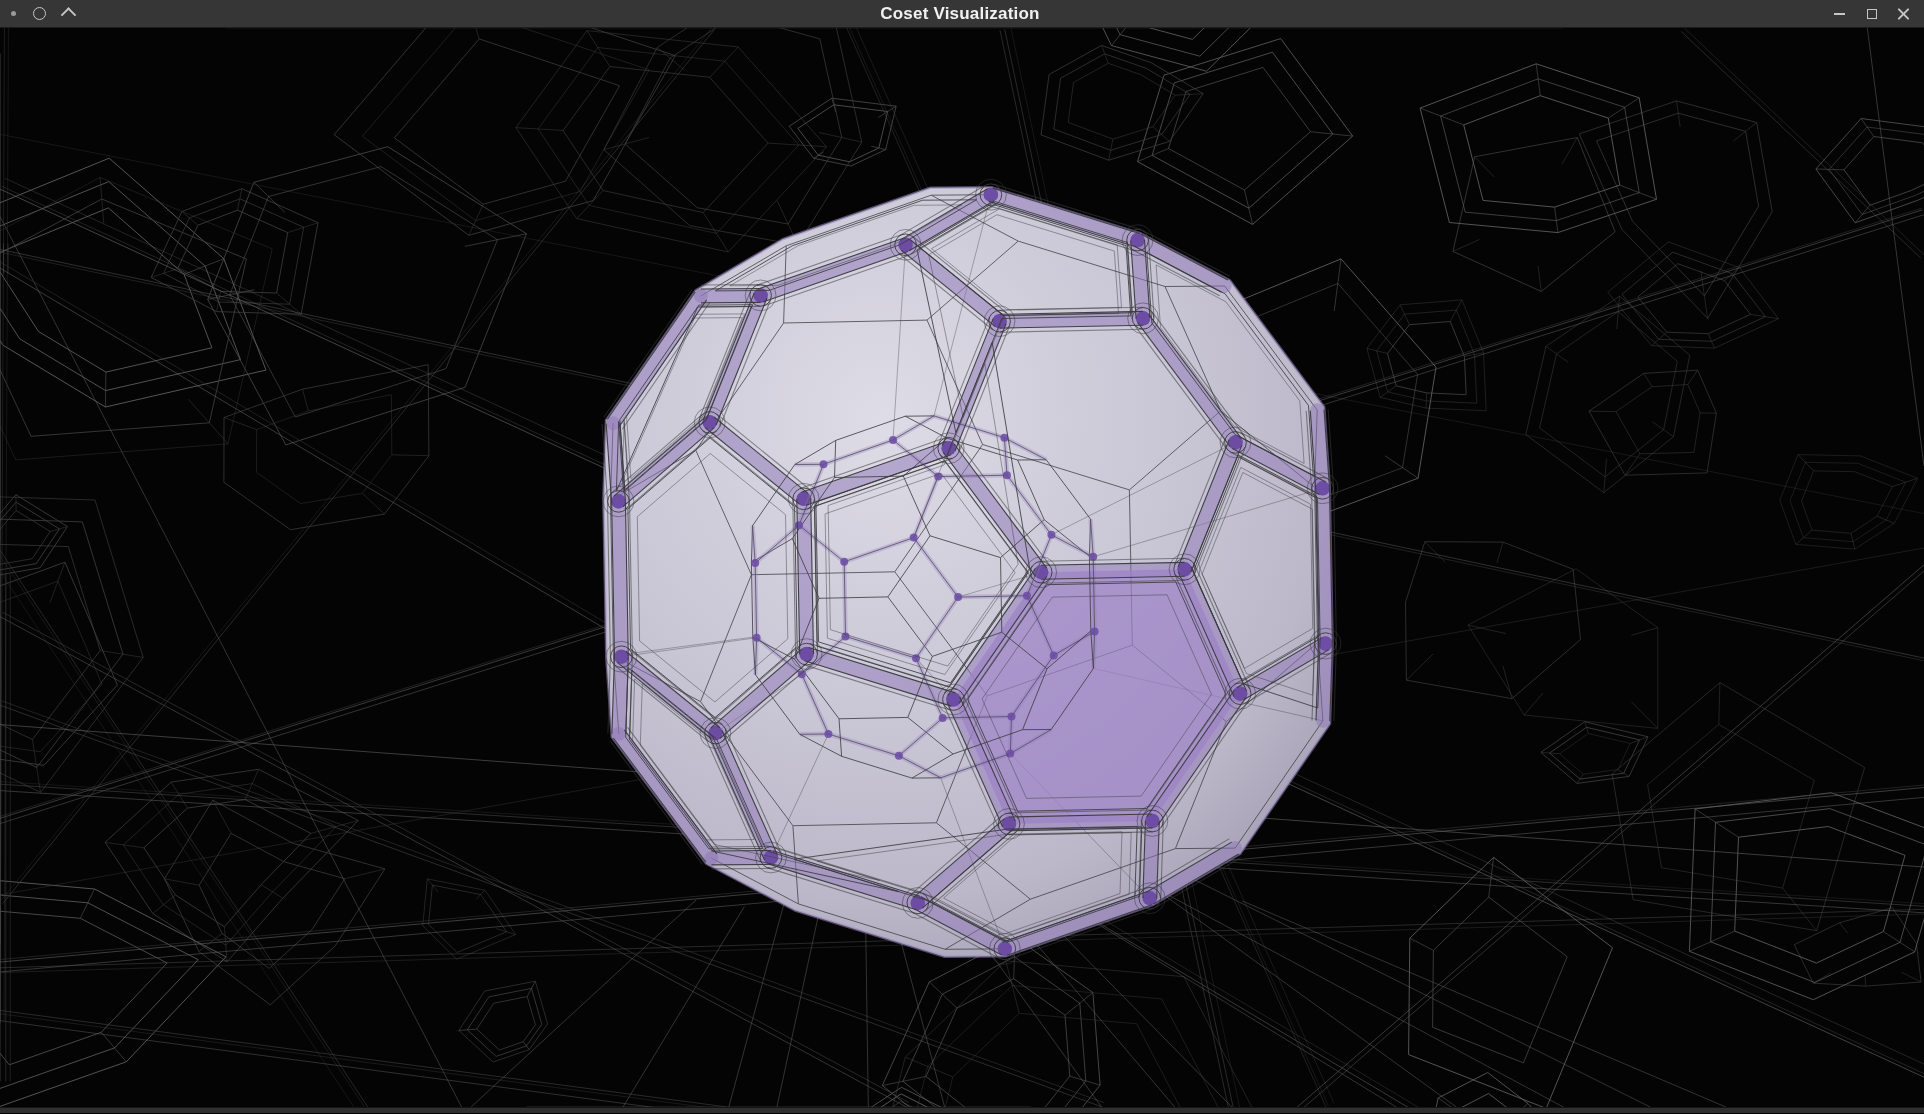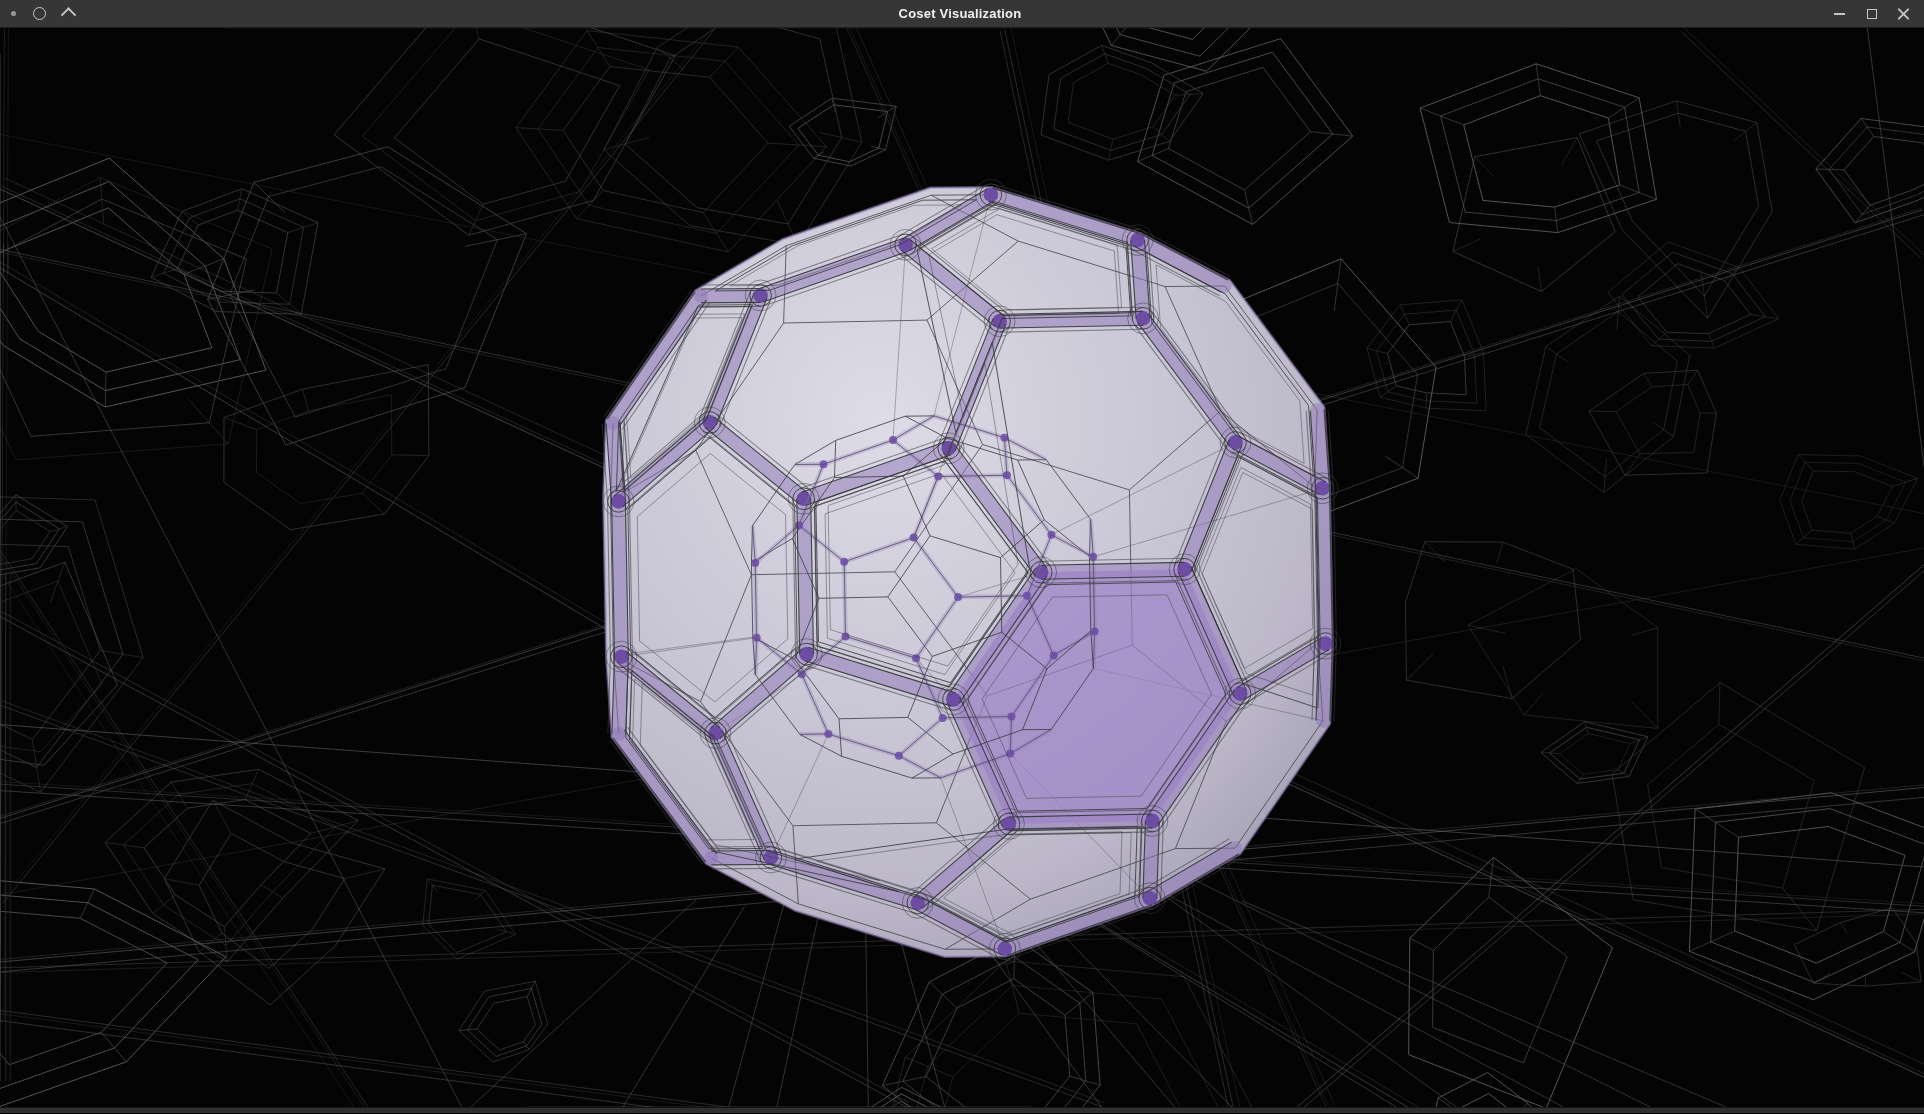--- a/index.html
+++ b/index.html
@@ -6,21 +6,21 @@
     font-family:"Liberation Sans", sans-serif;}
   .window{width:1924px;height:1114px;display:flex;flex-direction:column;background:#040404;}
   .titlebar{position:relative;height:28px;flex:0 0 28px;background:#363636;border-bottom:1px solid #1d1d1d;
     display:flex;align-items:center;box-sizing:border-box;user-select:none;}
   .tb-left{display:flex;align-items:center;gap:17px;padding-left:11px;z-index:2;}
   .icon-dot{width:5px;height:5px;border-radius:50%;background:#9a9a9a;display:inline-block;}
   .icon-ring{width:11px;height:11px;border:1.5px solid #c6c6c6;border-radius:50%;display:inline-block;box-sizing:content-box;}
   .icon-chev{width:9px;height:9px;border-left:2px solid #c6c6c6;border-top:2px solid #c6c6c6;
     transform:rotate(45deg) translate(1px,1px);display:inline-block;}
   .tb-title{position:absolute;left:0;right:4px;top:0;height:44px;line-height:27px;text-align:center;
-    font-size:13px;font-weight:bold;color:#f1f1f1;letter-spacing:.2px;pointer-events:none;z-index:1;}
+    font-size:17px;font-weight:bold;color:#f1f1f1;letter-spacing:.2px;pointer-events:none;z-index:1;}
   .tb-right{margin-left:auto;display:flex;align-items:center;gap:17px;padding-right:13px;z-index:2;}
   .wc{background:none;border:none;padding:0;margin:0;width:15px;height:15px;display:flex;
     align-items:center;justify-content:center;cursor:pointer;}
   .icon-min{width:11px;height:2px;background:#c6c6c6;display:inline-block;}
   .icon-max{width:8px;height:8px;border:1.5px solid #c6c6c6;display:inline-block;}
   .icon-close{position:relative;width:13px;height:13px;display:inline-block;}
   .icon-close i{position:absolute;left:-1px;top:5.5px;width:15px;height:2px;background:#c6c6c6;border-radius:1px;}
   .icon-close .b1{transform:rotate(45deg);}
   .icon-close .b2{transform:rotate(-45deg);}
   #viz{display:block;width:1924px;height:1079px;flex:0 0 1079px;background:#040404;}

